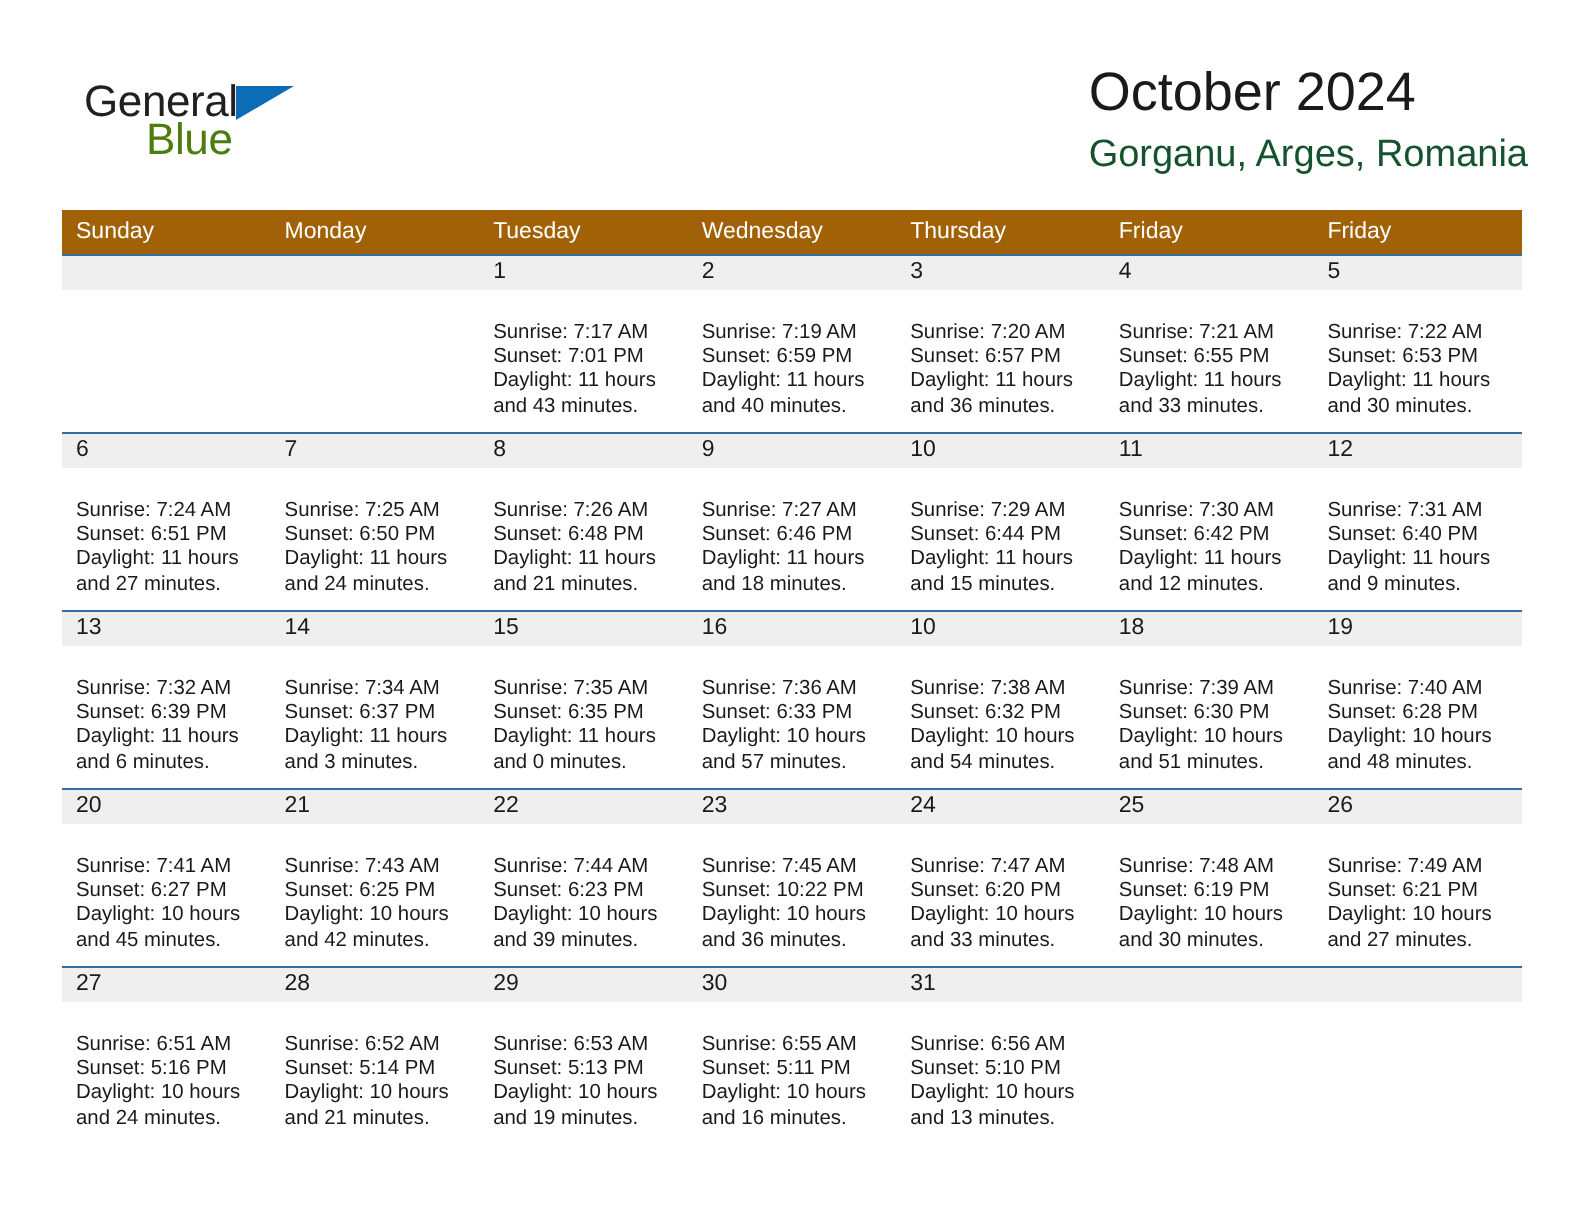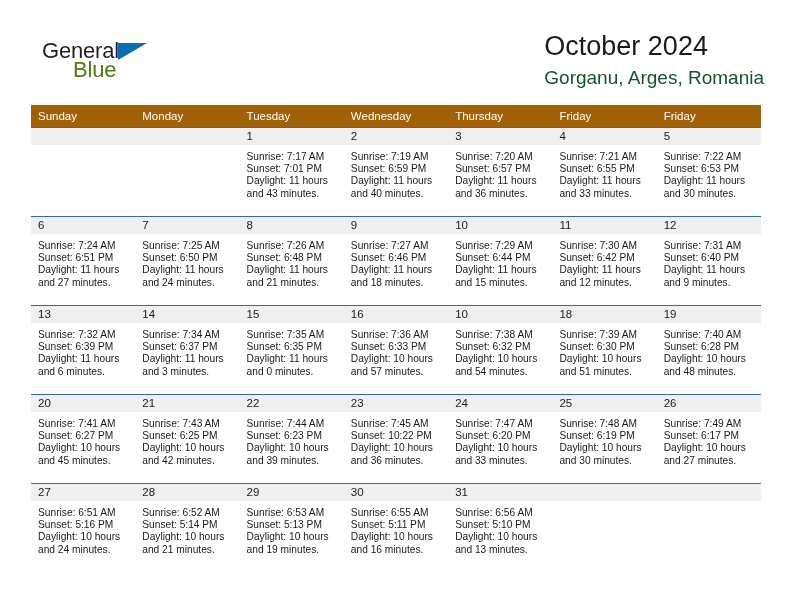--- a/index.html
+++ b/index.html
@@ -129,21 +129,21 @@
     background: #efefef;
     height: 17px;
     box-sizing: border-box;
     padding-left: 7px;
     font-size: 11.5px;
     line-height: 17px;
     color: #1a1a1a;
   }
 
   .detail {
-    padding: 6px 6px 0 7px;
+    padding: 16px 6px 0 7px;
     font-size: 10.2px;
     line-height: 12.2px;
     color: #1a1a1a;
   }
   .detail div {
     white-space: nowrap;
   }
 
   .empty .daynum-band {
     background: #efefef;
@@ -472,21 +472,21 @@
                 <div>Daylight: 10 hours</div>
                 <div>and 30 minutes.</div>
               </div>
             </div>
           </td>
           <td>
             <div class="daycell">
               <div class="daynum-band">26</div>
               <div class="detail">
                 <div>Sunrise: 7:49 AM</div>
-                <div>Sunset: 6:17 PM</div>
+                <div>Sunset: 6:21 PM</div>
                 <div>Daylight: 10 hours</div>
                 <div>and 27 minutes.</div>
               </div>
             </div>
           </td>
         </tr>
         <tr>
           <td>
             <div class="daycell">
               <div class="daynum-band">27</div>

